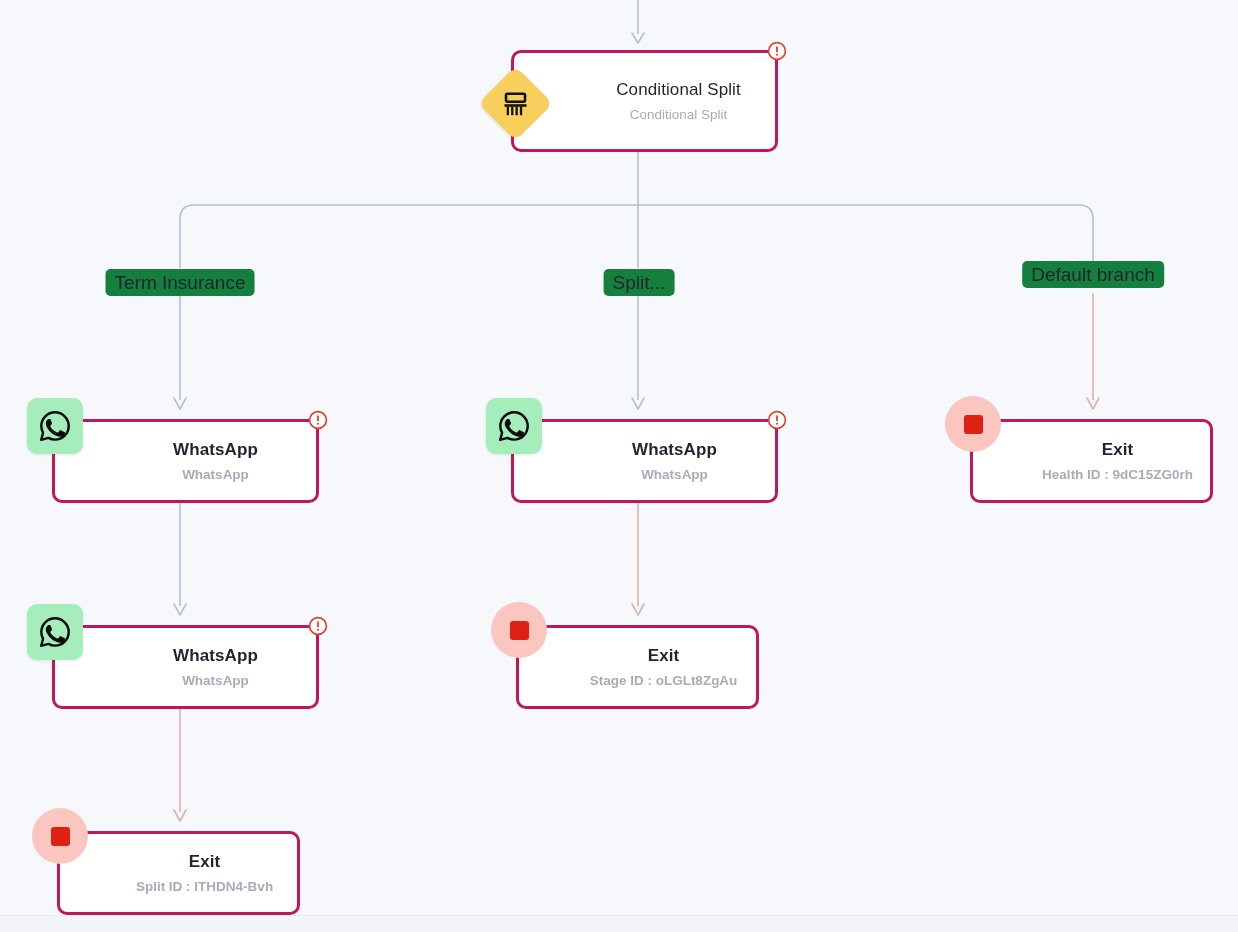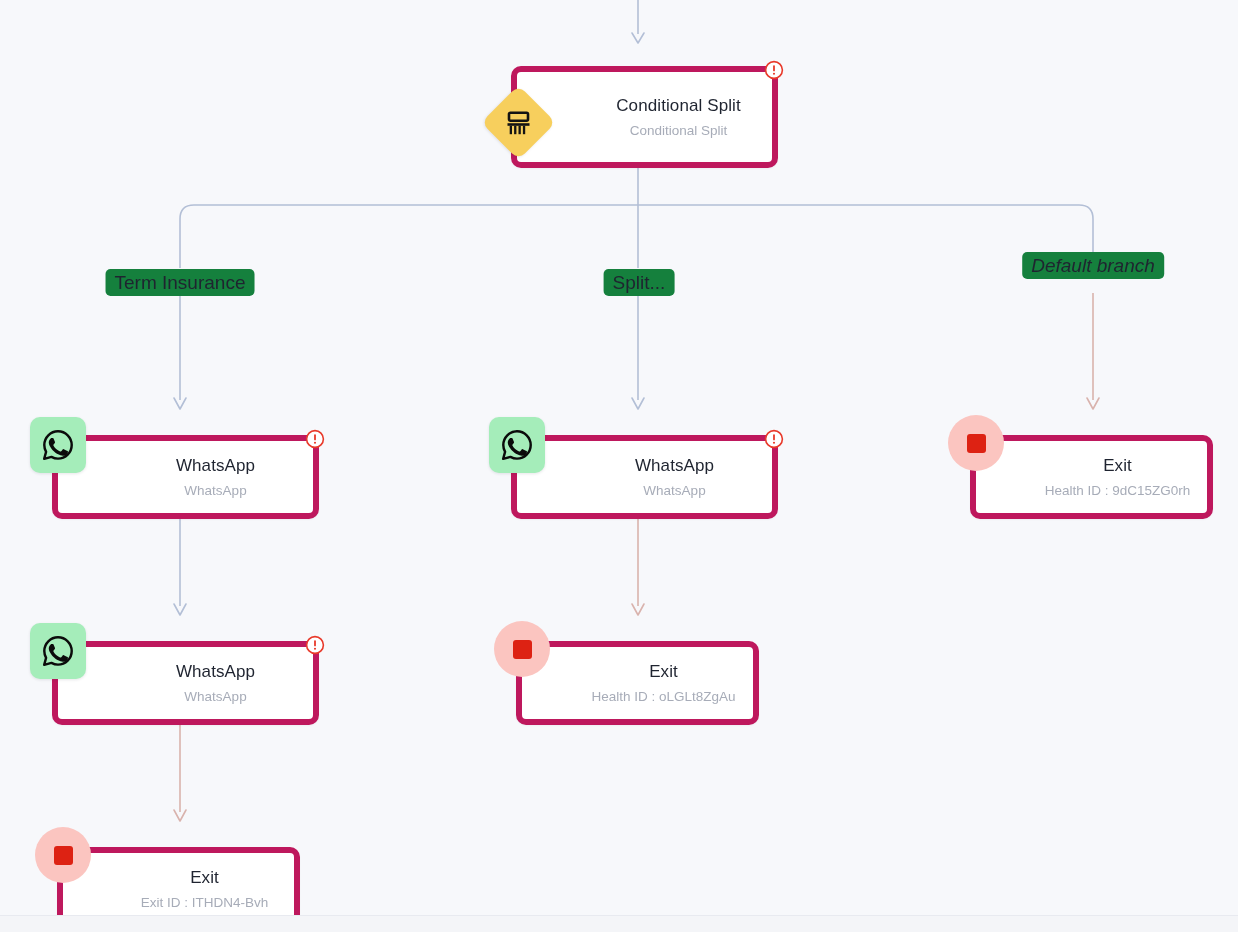--- a/index.html
+++ b/index.html
@@ -29,24 +29,23 @@
     width: 1238px;
     height: 932px;
     pointer-events: none;
   }
 
   
   .node {
     position: absolute;
     box-sizing: border-box;
     background: #ffffff;
-    border: 6px solid #be185d;
+    border: 3px solid #be185d;
     border-radius: 10px;
     box-shadow: 0 1px 2px rgba(16,24,40,0.04);
-    margin-top: 16px;
   }
   .node-body {
     position: absolute;
     left: 0; top: 0;
     width: 100%;
     height: 100%;
     display: flex;
     flex-direction: column;
     align-items: center;
     justify-content: center;
@@ -89,40 +88,41 @@
     align-items: center;
     justify-content: center;
   }
   .diamond-icon > svg { transform: rotate(-45deg); }
 
   
   .node-wa {
     width: 267px;
     height: 84px;
   }
-  .node-wa .node-body { padding-left: 30px; }
+  .node-wa .node-body { padding-left: 30px; font-weight: bold; }
 
   .wa-icon {
     position: absolute;
     left: -28px;
     top: -24px;
     width: 56px;
     height: 56px;
     background: #a5edba;
     border-radius: 10px;
     box-shadow: 0 1px 3px rgba(16,24,40,0.10);
     display: flex;
     align-items: center;
     justify-content: center;
   }
 
   
   .node-exit {
     width: 243px;
     height: 84px;
+    font-weight: bold;
   }
   .node-exit .node-body { padding-left: 26px; }
 
   .exit-icon {
     position: absolute;
     left: -28px;
     top: -26px;
     width: 56px;
     height: 56px;
     border-radius: 50%;
@@ -254,21 +254,21 @@
     </div>
     <svg class="warn-badge" viewBox="0 0 20 20">
       <circle cx="10" cy="10" r="8.4" fill="#ffffff" stroke="#e8392a" stroke-width="1.6"></circle>
       <rect x="9.1" y="5.2" width="1.8" height="6.1" rx="0.9" fill="#e8392a"></rect>
       <circle cx="10" cy="13.7" r="1.05" fill="#e8392a"></circle>
     </svg>
   </div>
 
   <div class="branch-label" style="left:180px; top:269px;">Term Insurance</div>
   <div class="branch-label" style="left:639px; top:269px;">Split...</div>
-  <div class="branch-label" style="left:1093px; top:252px;font-style:italic;">Default branch</div>
+  <div class="branch-label" style="left:1093px; top:261px;">Default branch</div>
 
   <div class="node node-wa" style="left:52px; top:419px;">
     <div class="wa-icon">
       <svg width="34" height="34" viewBox="0 0 32 32">
         <path d="M16 3.1C8.9 3.1 3.1 8.9 3.1 16c0 2.3.6 4.5 1.7 6.4L3 29l6.8-1.8c1.9 1 4 1.6 6.2 1.6 7.1 0 12.9-5.8 12.9-12.9S23.1 3.1 16 3.1z" fill="none" stroke="#0b0b0b" stroke-width="2.3" stroke-linejoin="round"></path>
         <path d="M11.8 10.1c-.3-.7-.6-.7-.9-.7h-.8c-.3 0-.8.1-1.2.6-.4.5-1.6 1.5-1.6 3.7s1.6 4.3 1.8 4.6c.2.3 3.1 4.9 7.6 6.7 3.8 1.5 4.5 1.2 5.3 1.1.8-.1 2.6-1.1 3-2.1.4-1 .4-1.9.3-2.1-.1-.2-.4-.3-.9-.5s-2.6-1.3-3-1.4c-.4-.2-.7-.2-1 .2-.3.5-1.1 1.4-1.4 1.7-.3.3-.5.3-.9.1-.5-.2-2-.7-3.8-2.3-1.4-1.3-2.4-2.8-2.6-3.3-.2-.5 0-.7.2-.9.2-.2.5-.6.7-.9.2-.3.3-.5.5-.8.2-.3.1-.6 0-.8-.1-.2-1-2.5-1.3-3.4z" fill="#0b0b0b"></path>
       </svg>
     </div>
     <div class="node-body">
       <div class="node-title">WhatsApp</div>
@@ -316,31 +316,31 @@
       <circle cx="10" cy="13.7" r="1.05" fill="#e8392a"></circle>
     </svg>
   </div>
 
   <div class="node node-exit" style="left:57px; top:831px;">
     <div class="exit-icon">
       <div class="exit-square"></div>
     </div>
     <div class="node-body">
       <div class="node-title">Exit</div>
-      <div class="node-sub">Exit ID : ITHDN4-Bvh</div>
+      <div class="node-sub">Split ID : ITHDN4-Bvh</div>
     </div>
   </div>
 
   <div class="node node-exit" style="left:516px; top:625px;">
     <div class="exit-icon">
       <div class="exit-square"></div>
     </div>
     <div class="node-body">
       <div class="node-title">Exit</div>
-      <div class="node-sub">Health ID : oLGLt8ZgAu</div>
+      <div class="node-sub">Stage ID : oLGLt8ZgAu</div>
     </div>
   </div>
 
   <div class="node node-exit" style="left:970px; top:419px;">
     <div class="exit-icon">
       <div class="exit-square"></div>
     </div>
     <div class="node-body">
       <div class="node-title">Exit</div>
       <div class="node-sub">Health ID : 9dC15ZG0rh</div>

